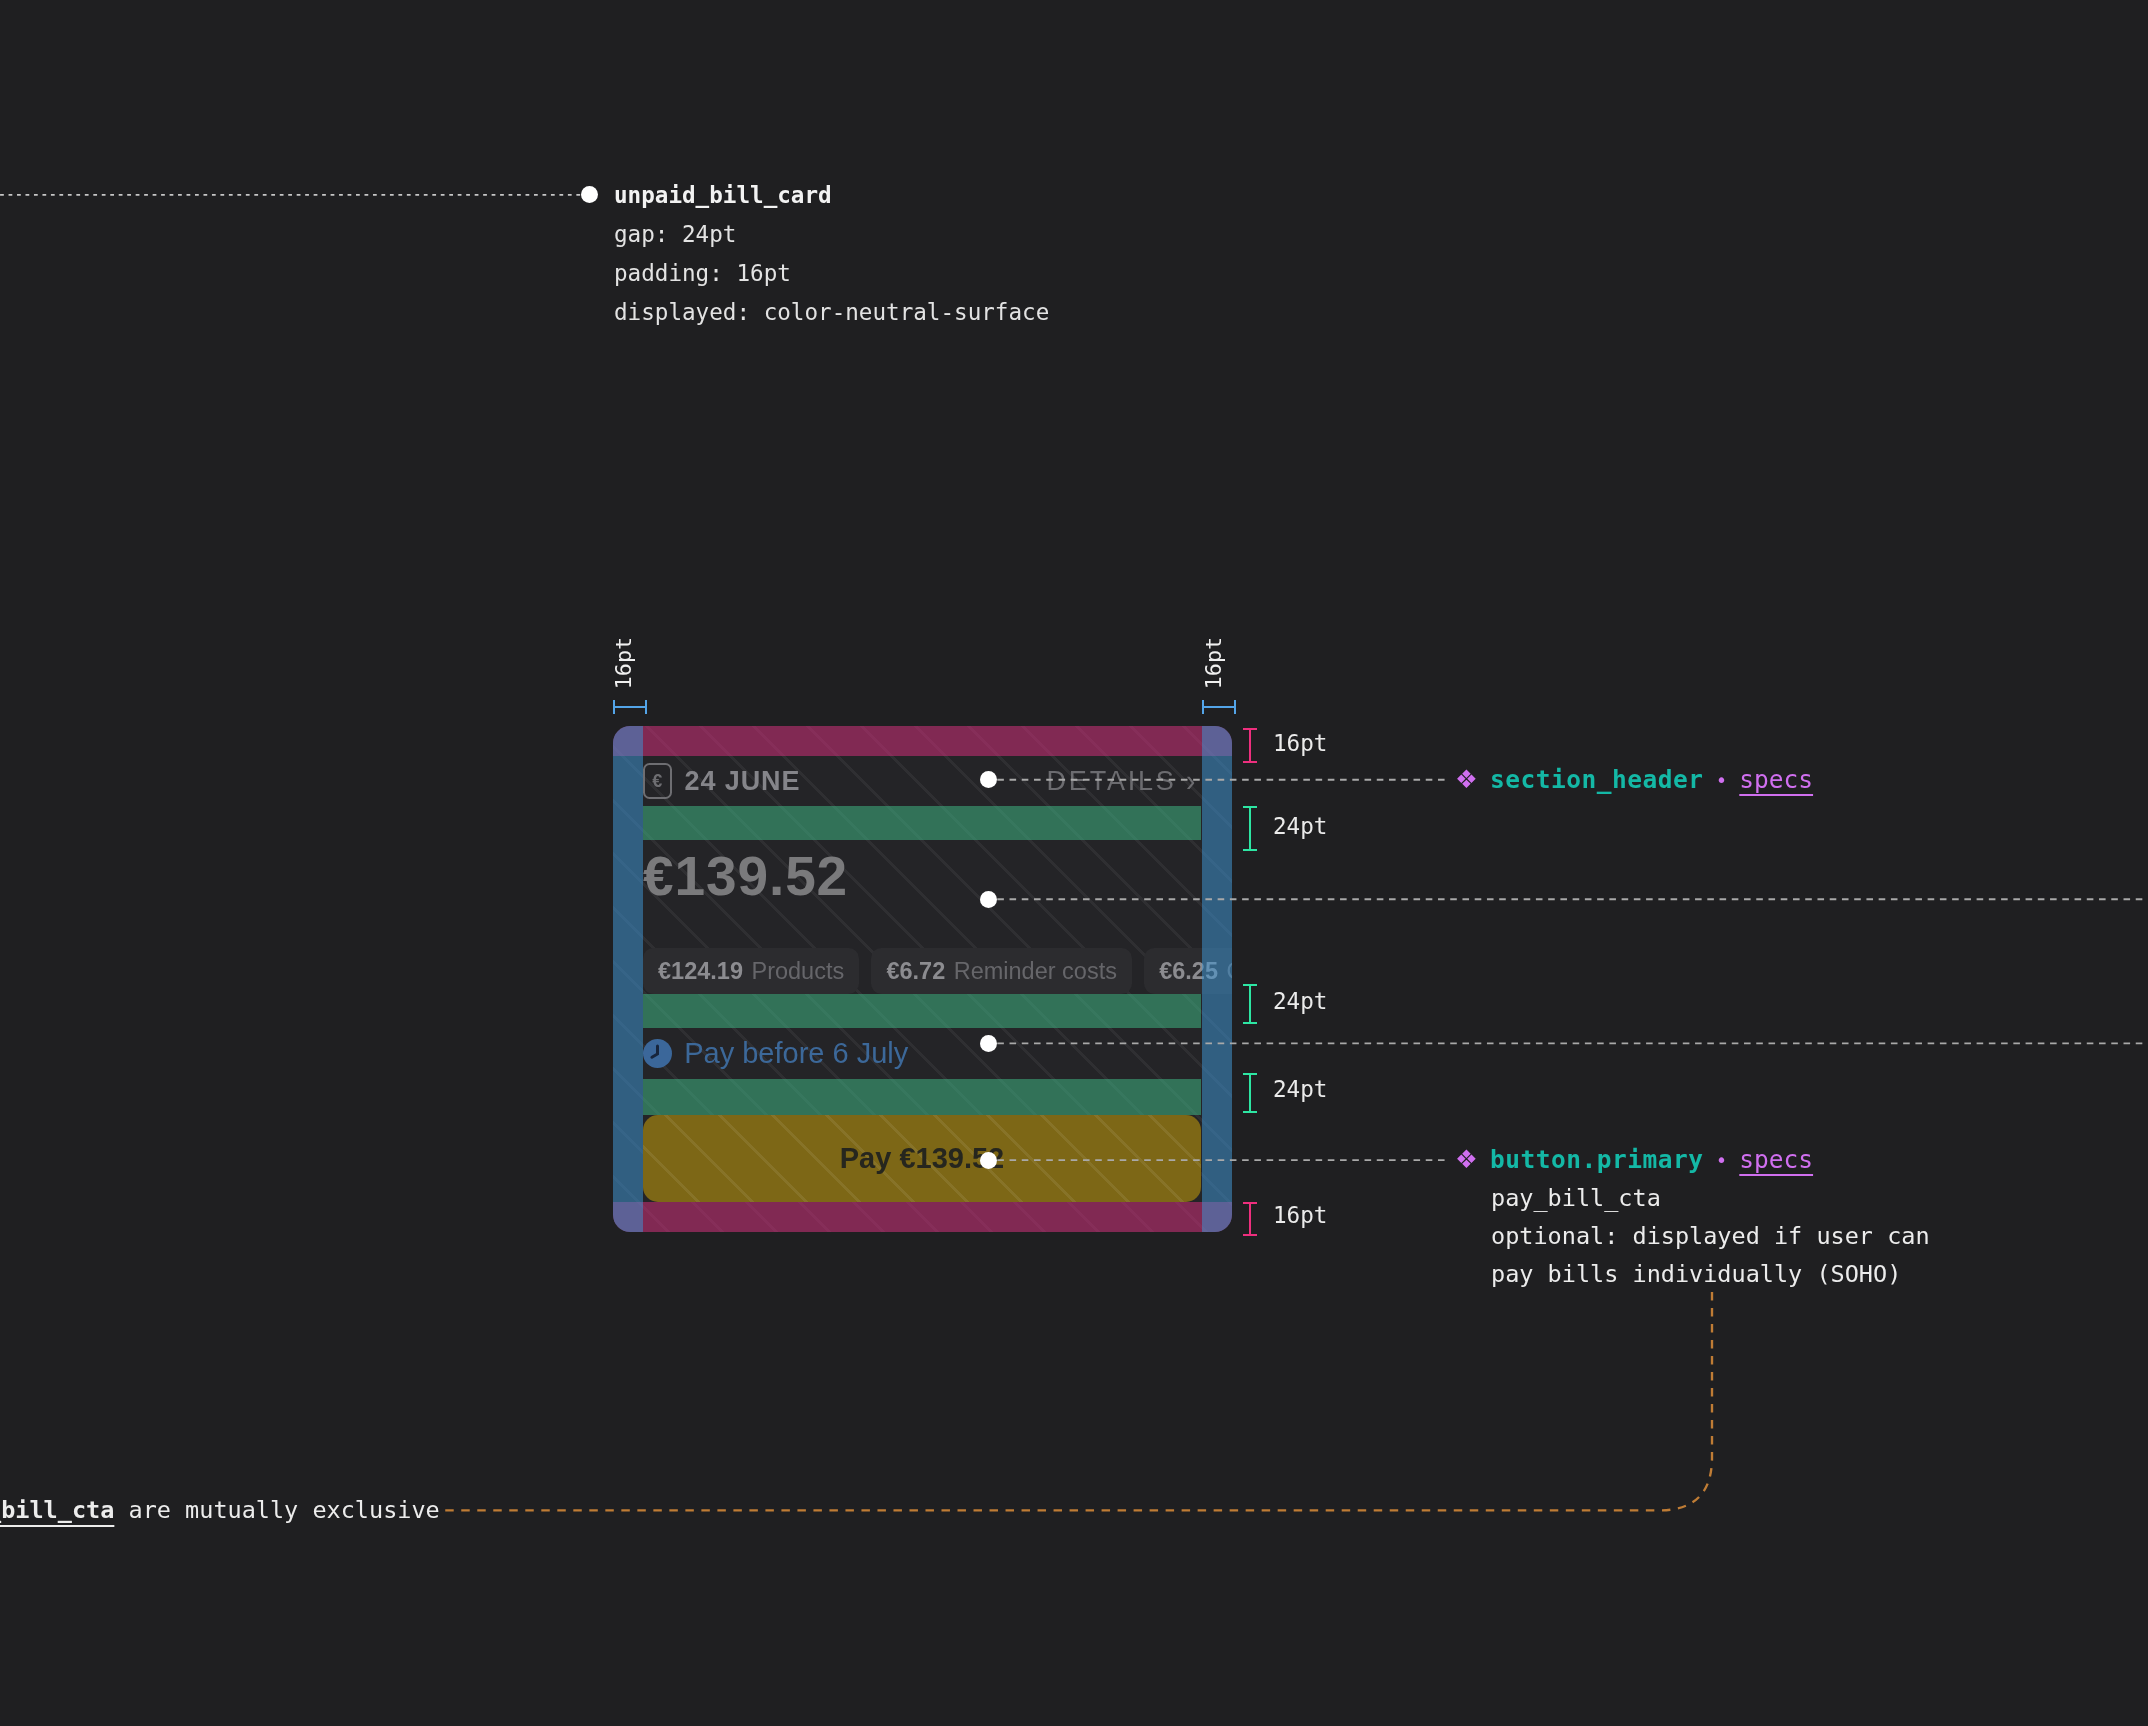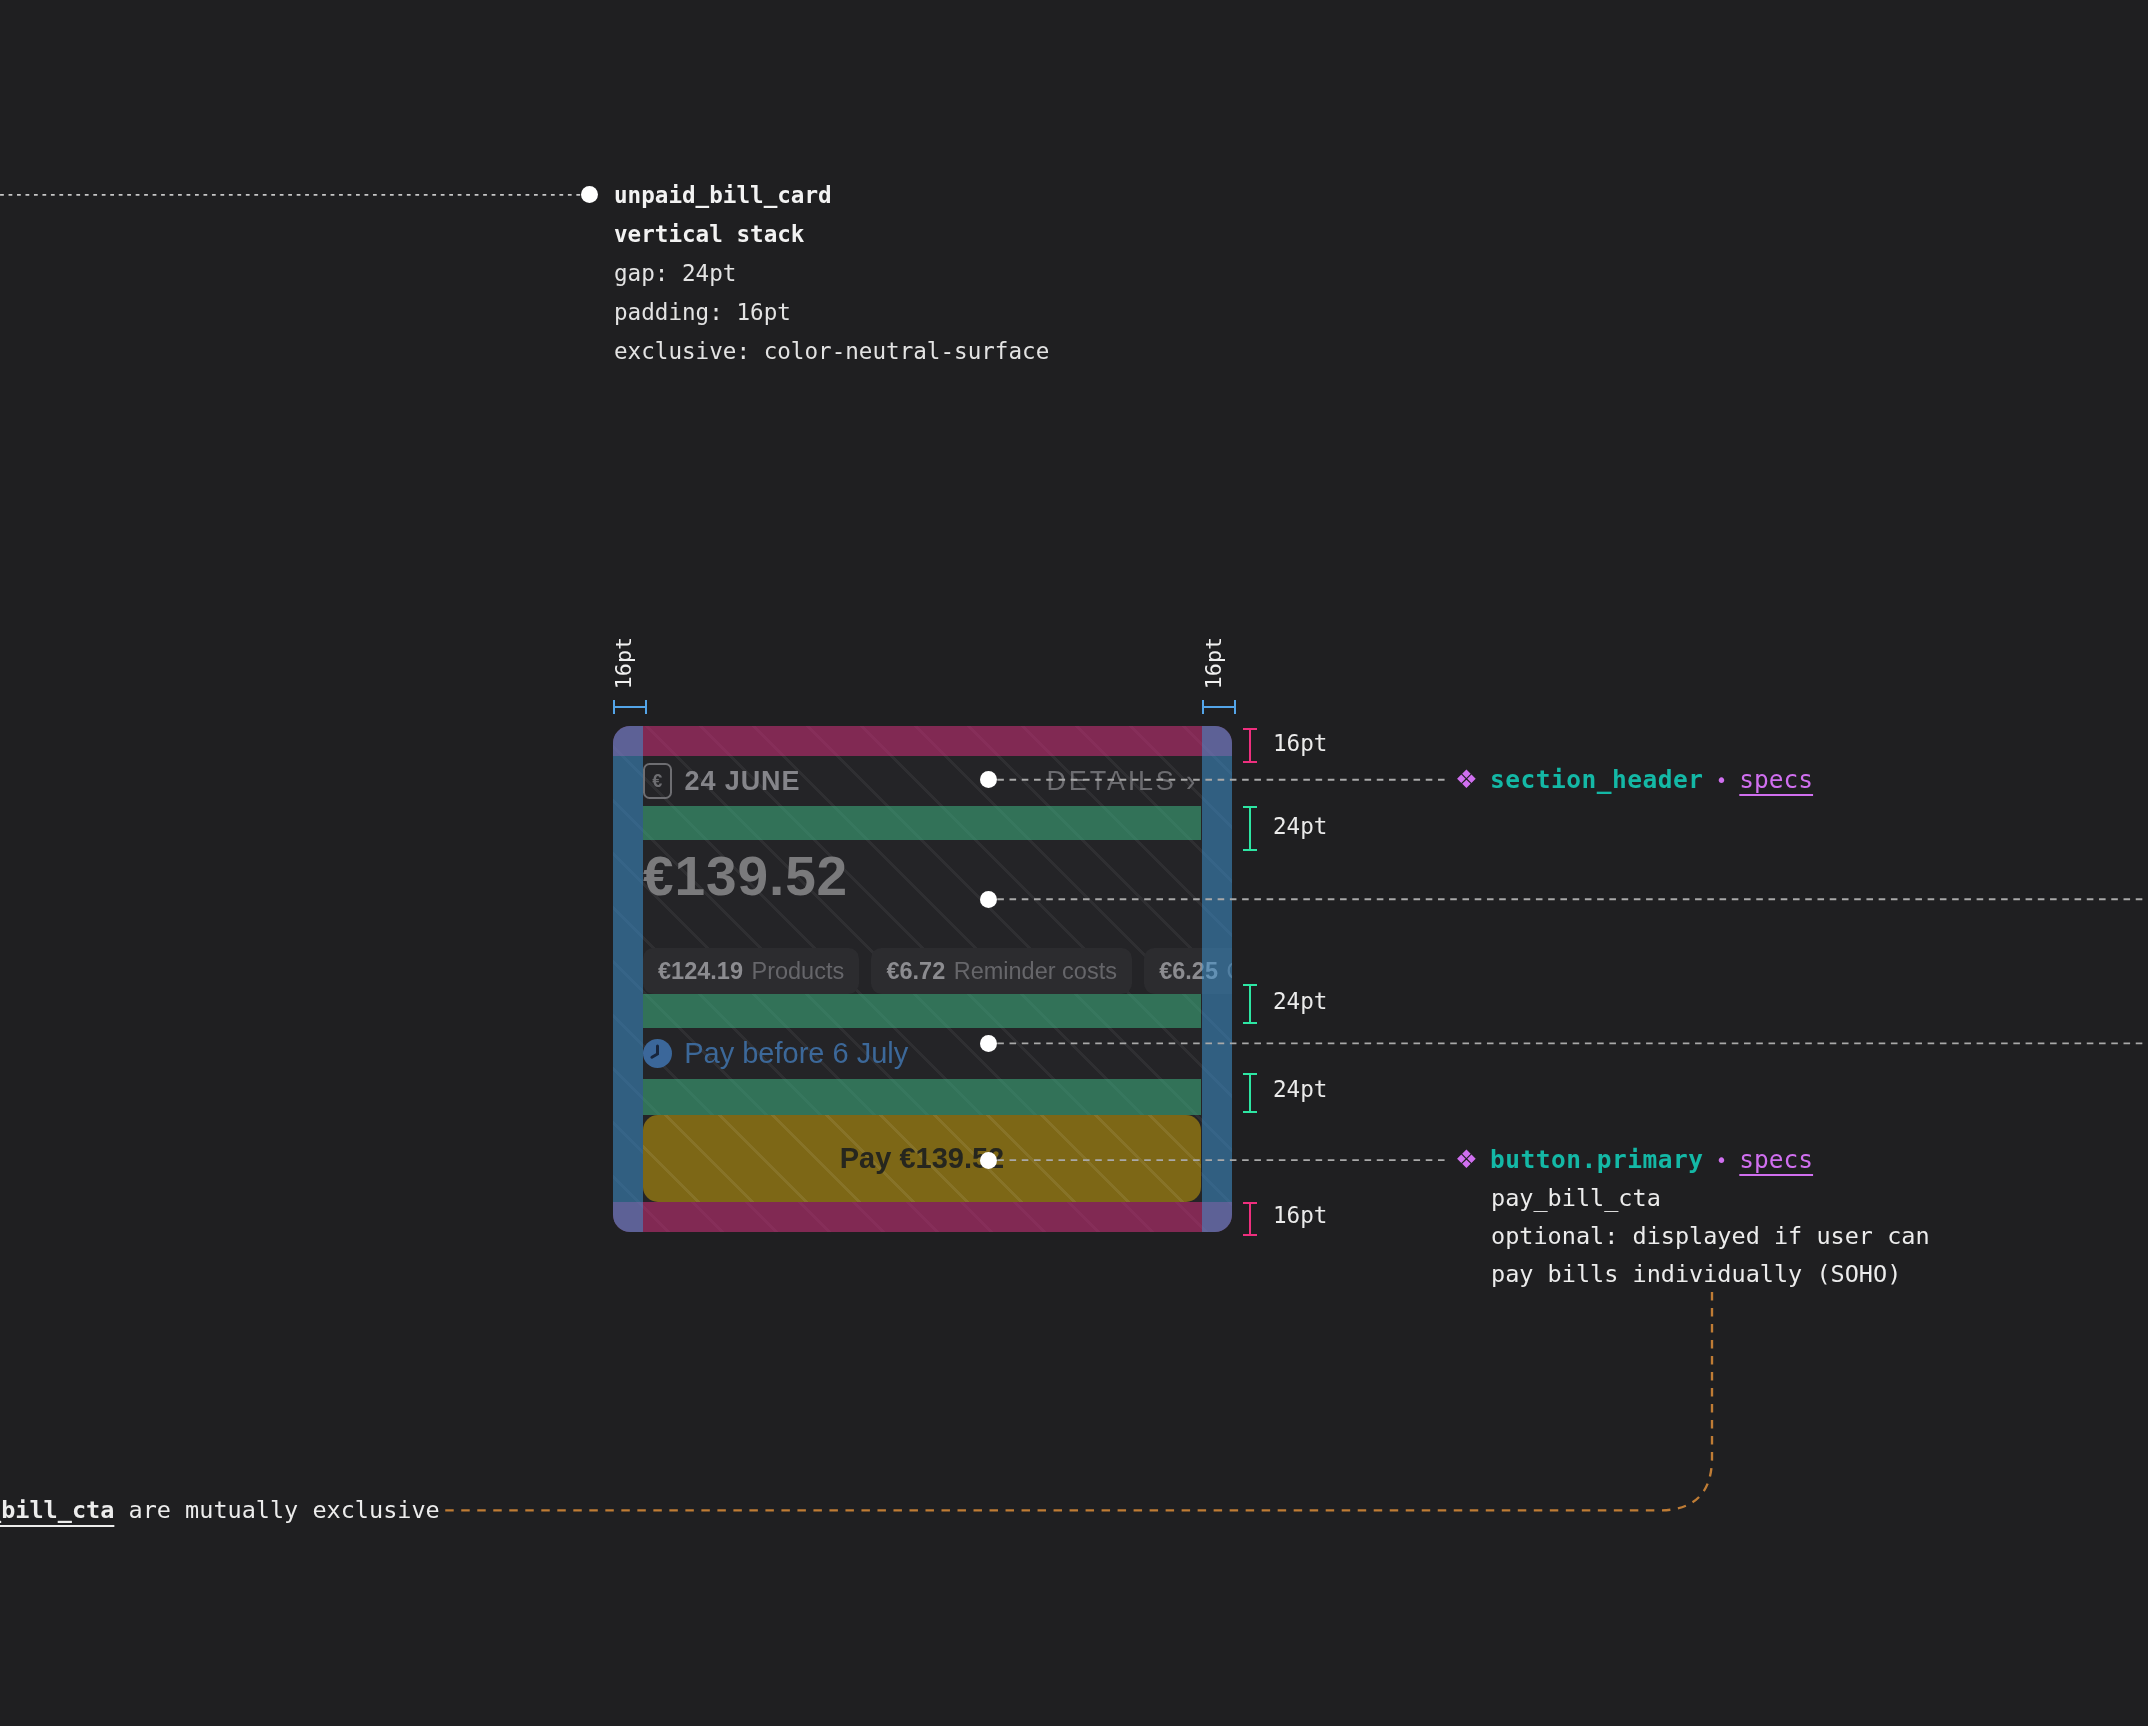--- a/index.html
+++ b/index.html
@@ -71,24 +71,23 @@
   .ov-left{left:0;top:0;width:30px;height:506px;background:rgba(62,150,213,0.52);}
   .ov-right{left:589px;top:0;width:30px;height:506px;background:rgba(62,150,213,0.52);}
   
   #overlay-svg{position:absolute;left:0;top:0;z-index:5;pointer-events:none;}
 </style>
 </head>
 <body>
 
 <div class="note-block">
   <div class="b">unpaid_bill_card</div>
-  <div class="b">vertical stack</div>
   <div>gap: 24pt</div>
   <div>padding: 16pt</div>
-  <div>exclusive: color-neutral-surface</div>
+  <div>displayed: color-neutral-surface</div>
 </div>
 <div class="leader-dot" style="left:581px;top:186px;"></div>
 
 <div class="vlabel" style="left:611px;top:637px;">16pt</div>
 <div class="vlabel" style="left:1201px;top:637px;">16pt</div>
 <div class="ruler-h blue" style="left:613px;top:700px;width:30px;"></div>
 <div class="ruler-h blue" style="left:1202px;top:700px;width:30px;"></div>
 
 <div class="card">
   <div class="card-content">

